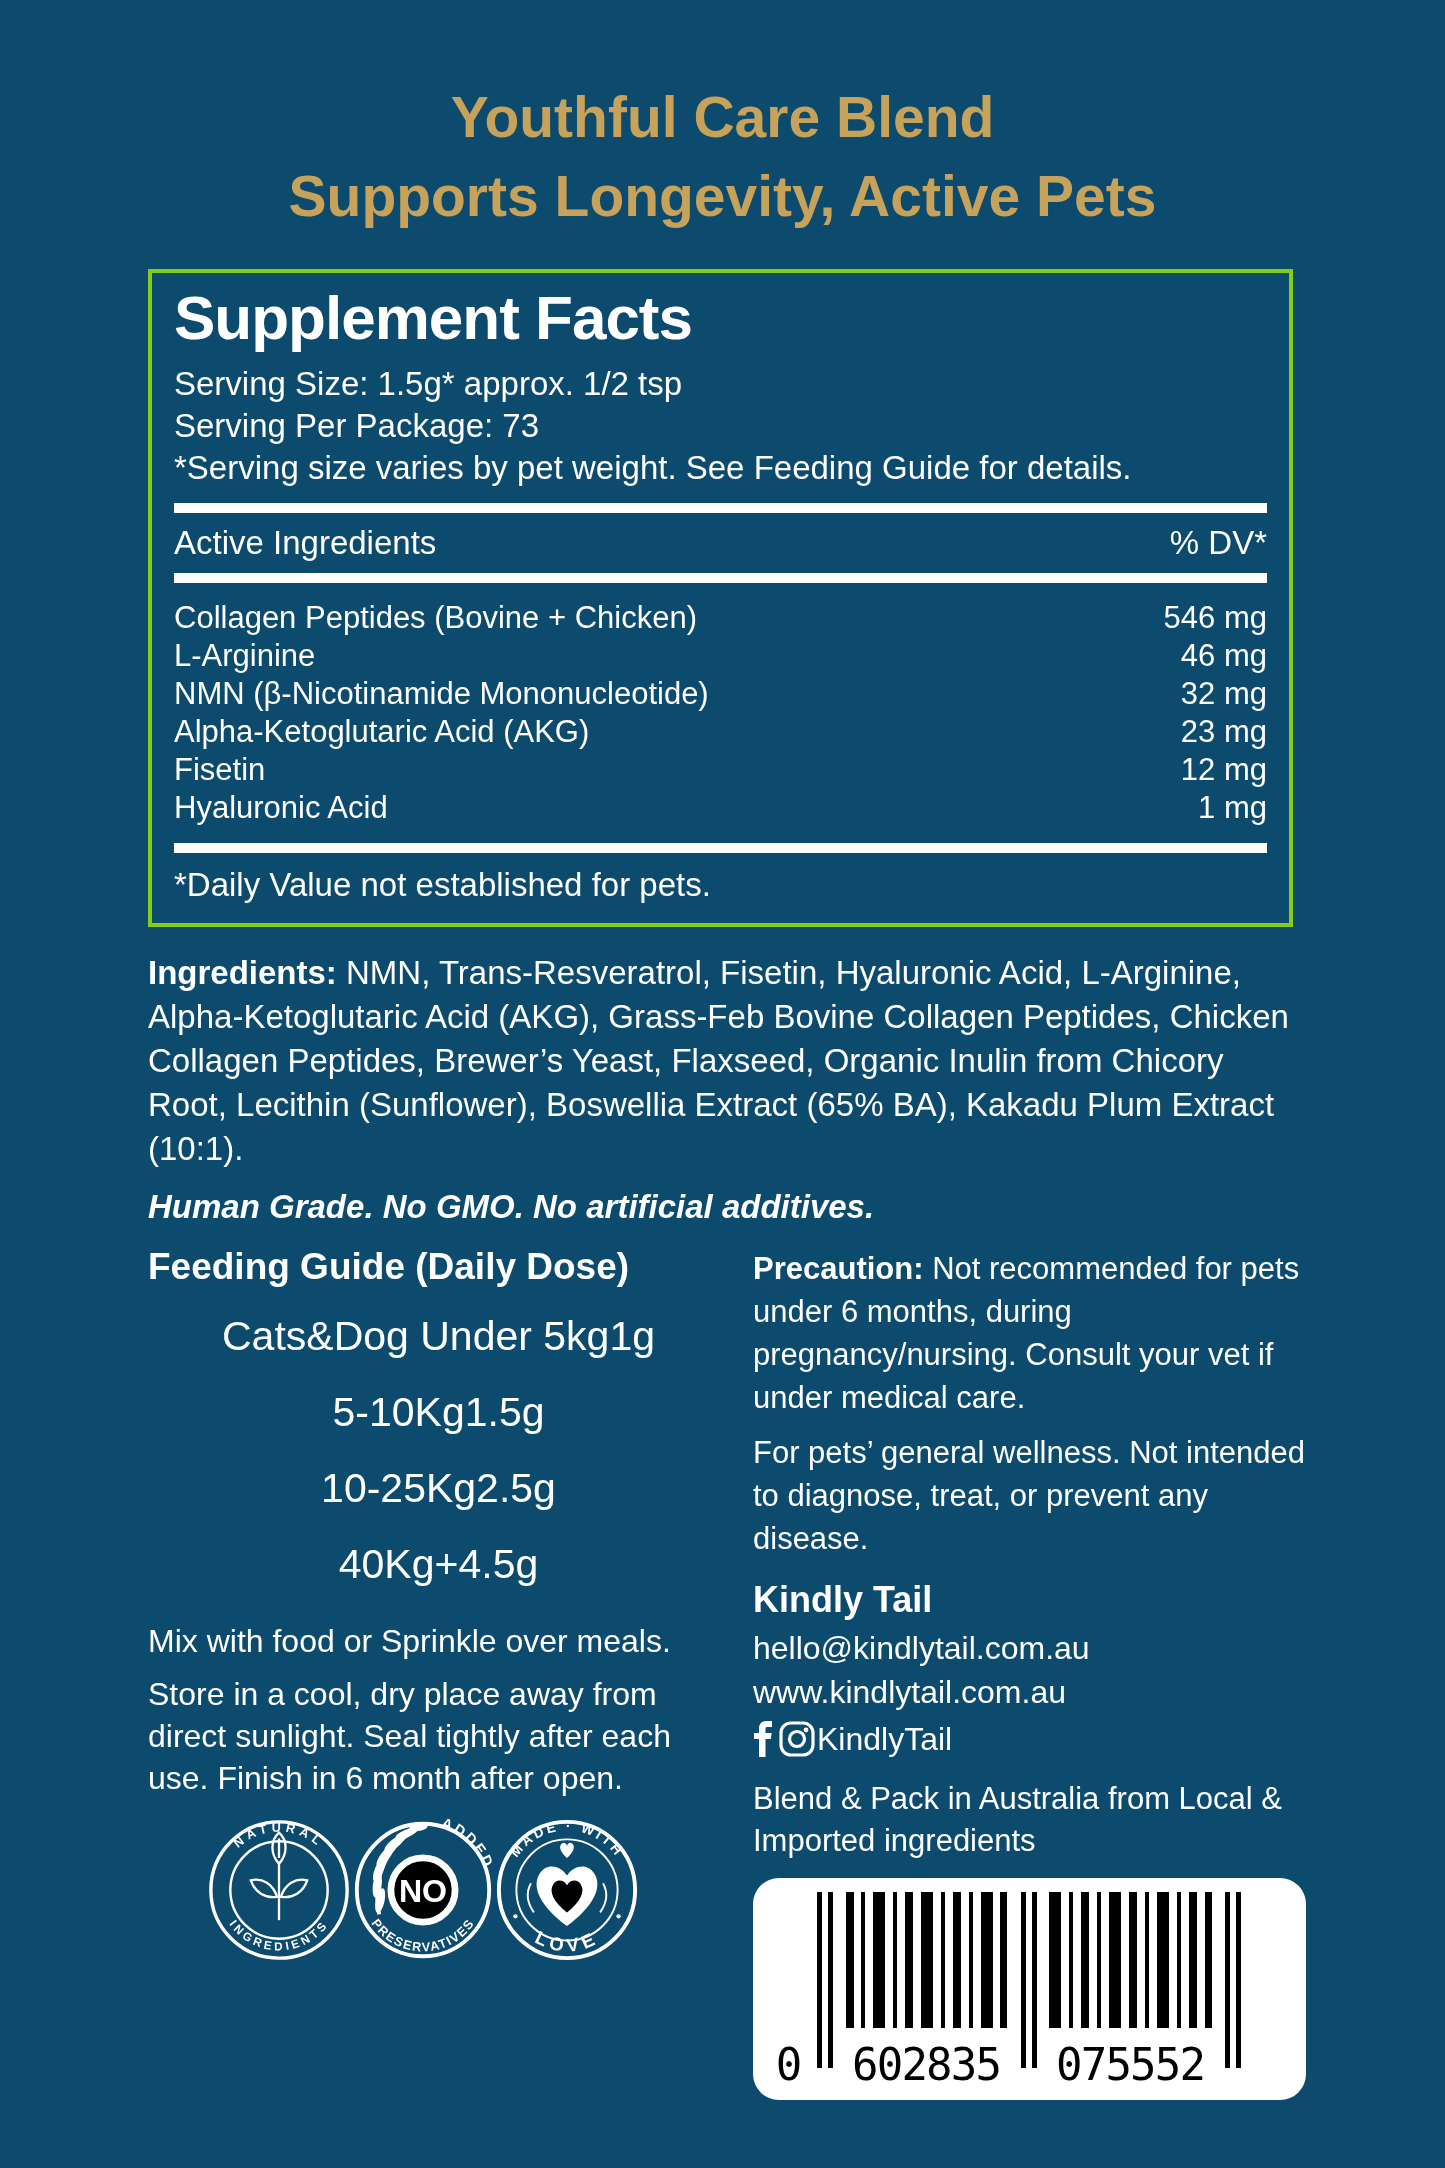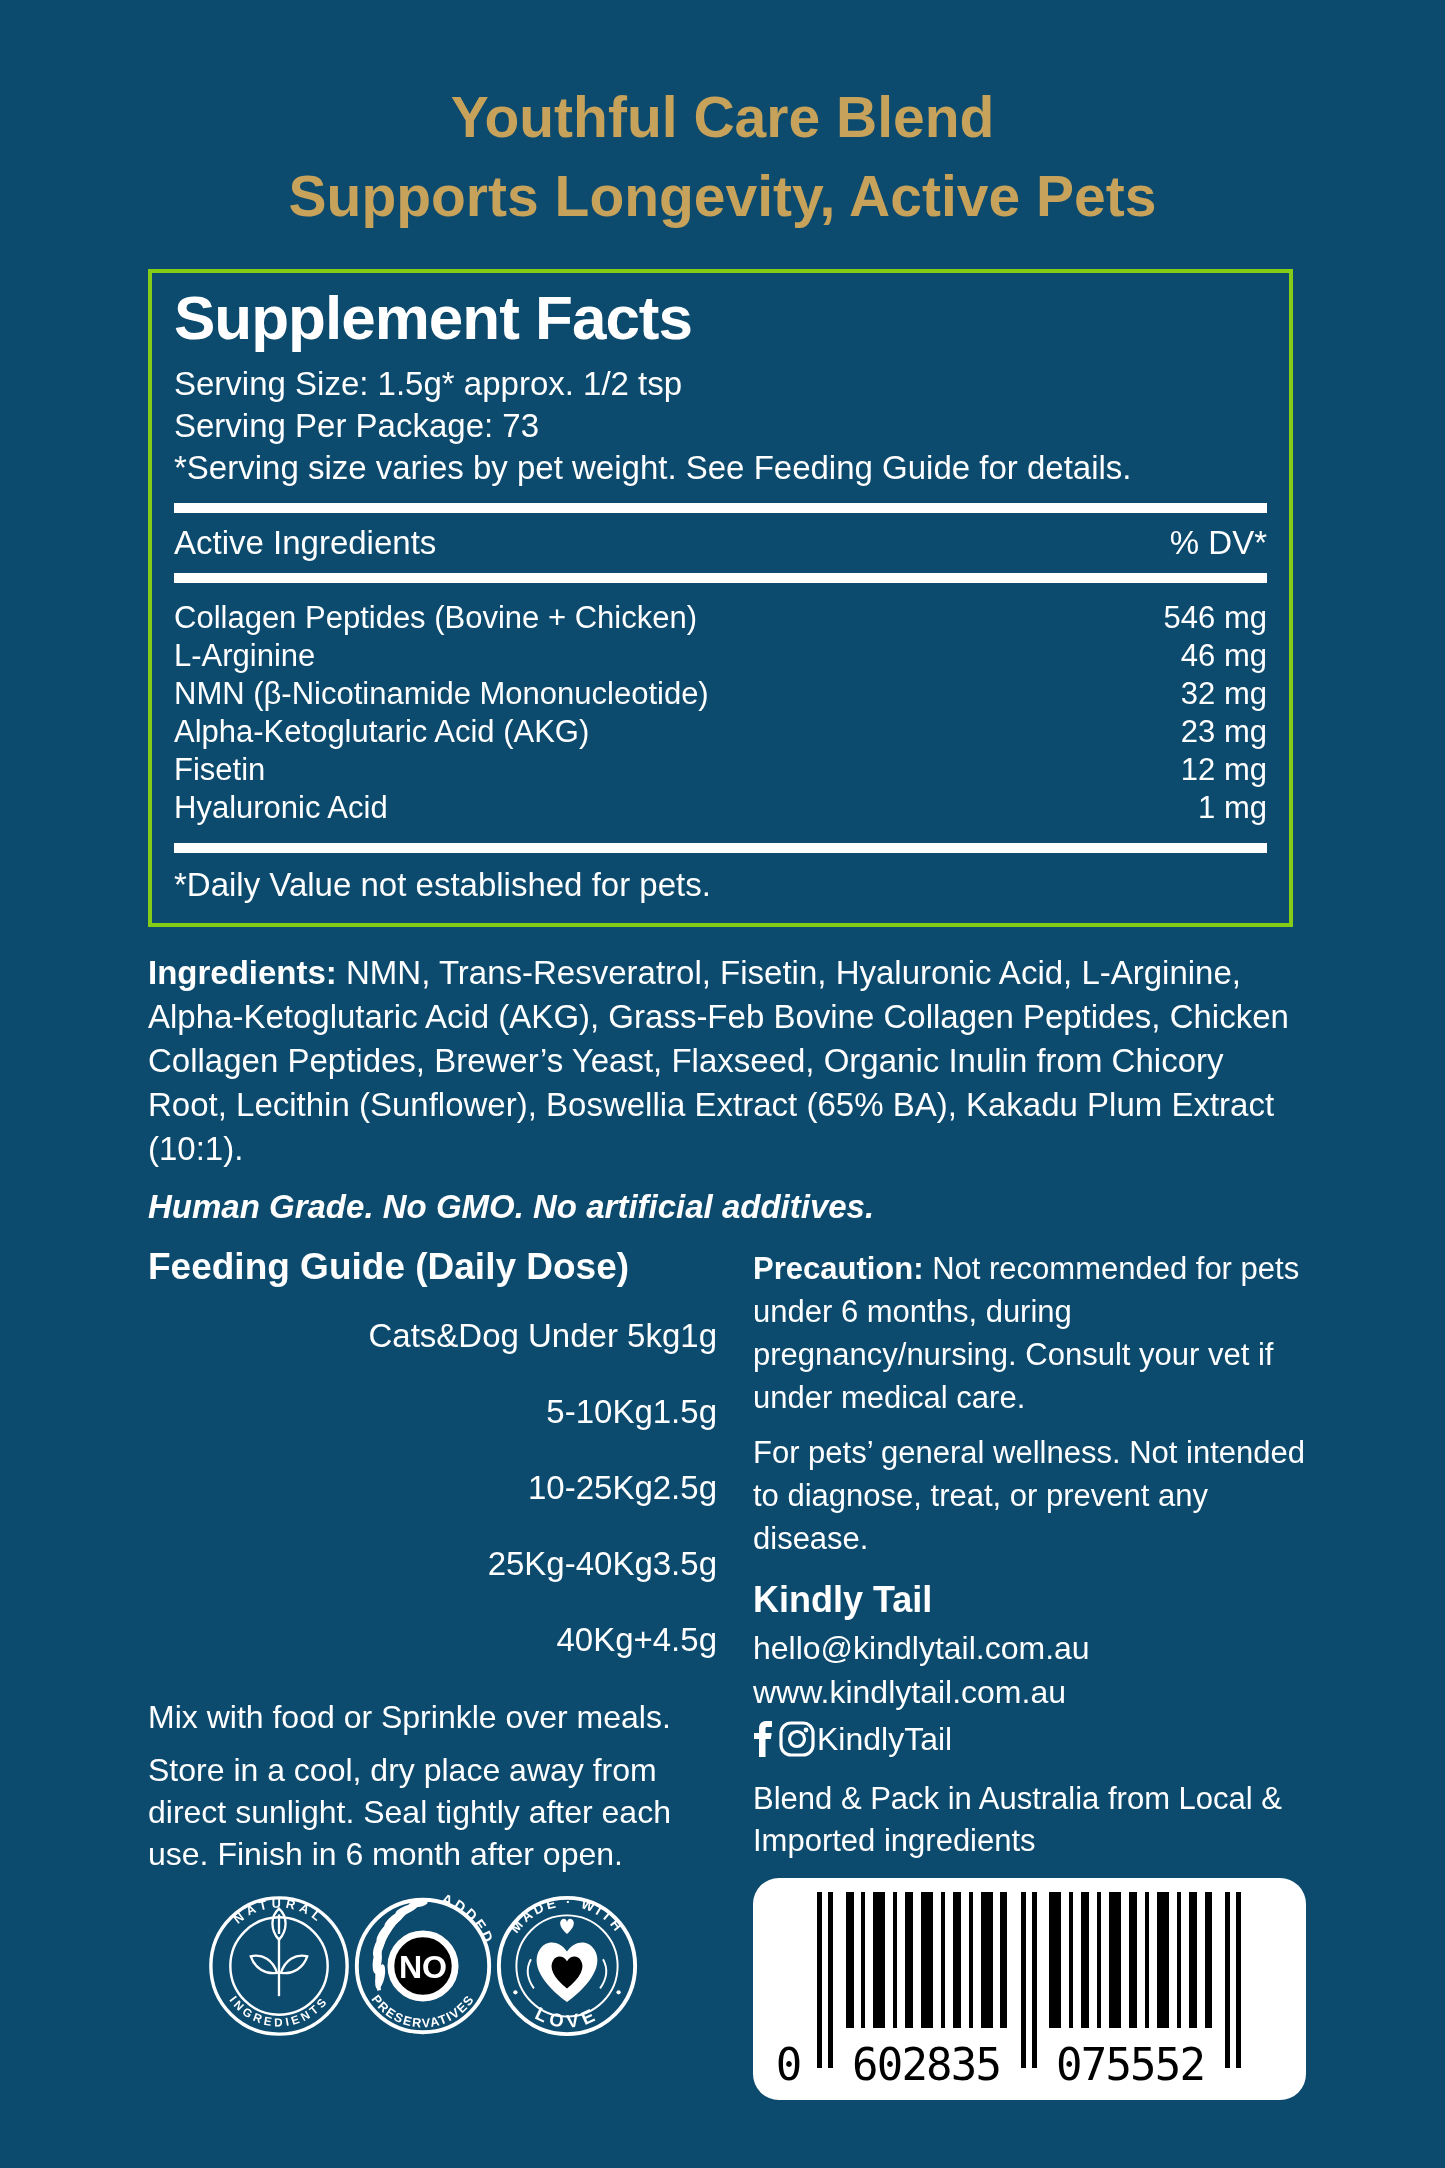--- a/index.html
+++ b/index.html
@@ -19,21 +19,21 @@
   .irow{display:flex;justify-content:space-between;font-size:31px;line-height:38px;}
   .footnote{font-size:33px;line-height:40px;margin-bottom:6px;}
   
   .ingredients{margin:24px 0 0 148px;width:1160px;font-size:33px;line-height:44px;}
   .claims{margin:14px 0 8px 148px;font-size:33px;line-height:44px;font-weight:700;font-style:italic;}
   
   .columns{display:flex;margin:18px 0 0 148px;width:1165px;}
   .left-col{width:575px;flex:none;}
   .right-col{width:560px;flex:none;margin-left:30px;}
   .feed-heading{font-size:37px;line-height:40px;font-weight:700;margin:0 0 30px 0;}
-  .feed-row{display:flex;justify-content:flex-end;font-size:33px;line-height:38px;
+  .feed-row{display:flex;justify-content:center;font-size:41px;line-height:38px;
             margin:0 6px 38px 12px;}
   .usage{font-size:32px;line-height:40px;margin:0 0 12px 0;}
   .storage{font-size:32px;line-height:42px;margin:0;width:540px;}
   .badges{display:flex;margin:18px 0 0 58px;}
   .badge{width:146px;height:146px;flex:none;margin-right:-2px;}
   .para{font-size:31px;line-height:43px;margin:0;}
   .wellness{margin-top:12px;}
   .brand-name{font-size:36px;line-height:40px;font-weight:700;margin:20px 0 6px 0;}
   .contact{font-size:32px;line-height:44px;}
   .social{display:flex;align-items:center;font-size:32px;line-height:46px;margin-top:2px;}
@@ -106,24 +106,20 @@
       </div>
       <div class="feed-row">
         <span>5-10Kg</span>
         <span>1.5g</span>
       </div>
       <div class="feed-row">
         <span>10-25Kg</span>
         <span>2.5g</span>
       </div>
       <div class="feed-row">
-        <span>25Kg-40Kg</span>
-        <span>3.5g</span>
-      </div>
-      <div class="feed-row">
         <span>40Kg+</span>
         <span>4.5g</span>
       </div>
       <p class="usage">Mix with food or Sprinkle over meals.</p>
       <p class="storage">Store in a cool, dry place away from direct sunlight. Seal tightly after each use. Finish in 6 month after open.</p>
 
       <div class="badges">
 
         <svg class="badge" viewBox="0 0 150 150">
           <defs>

